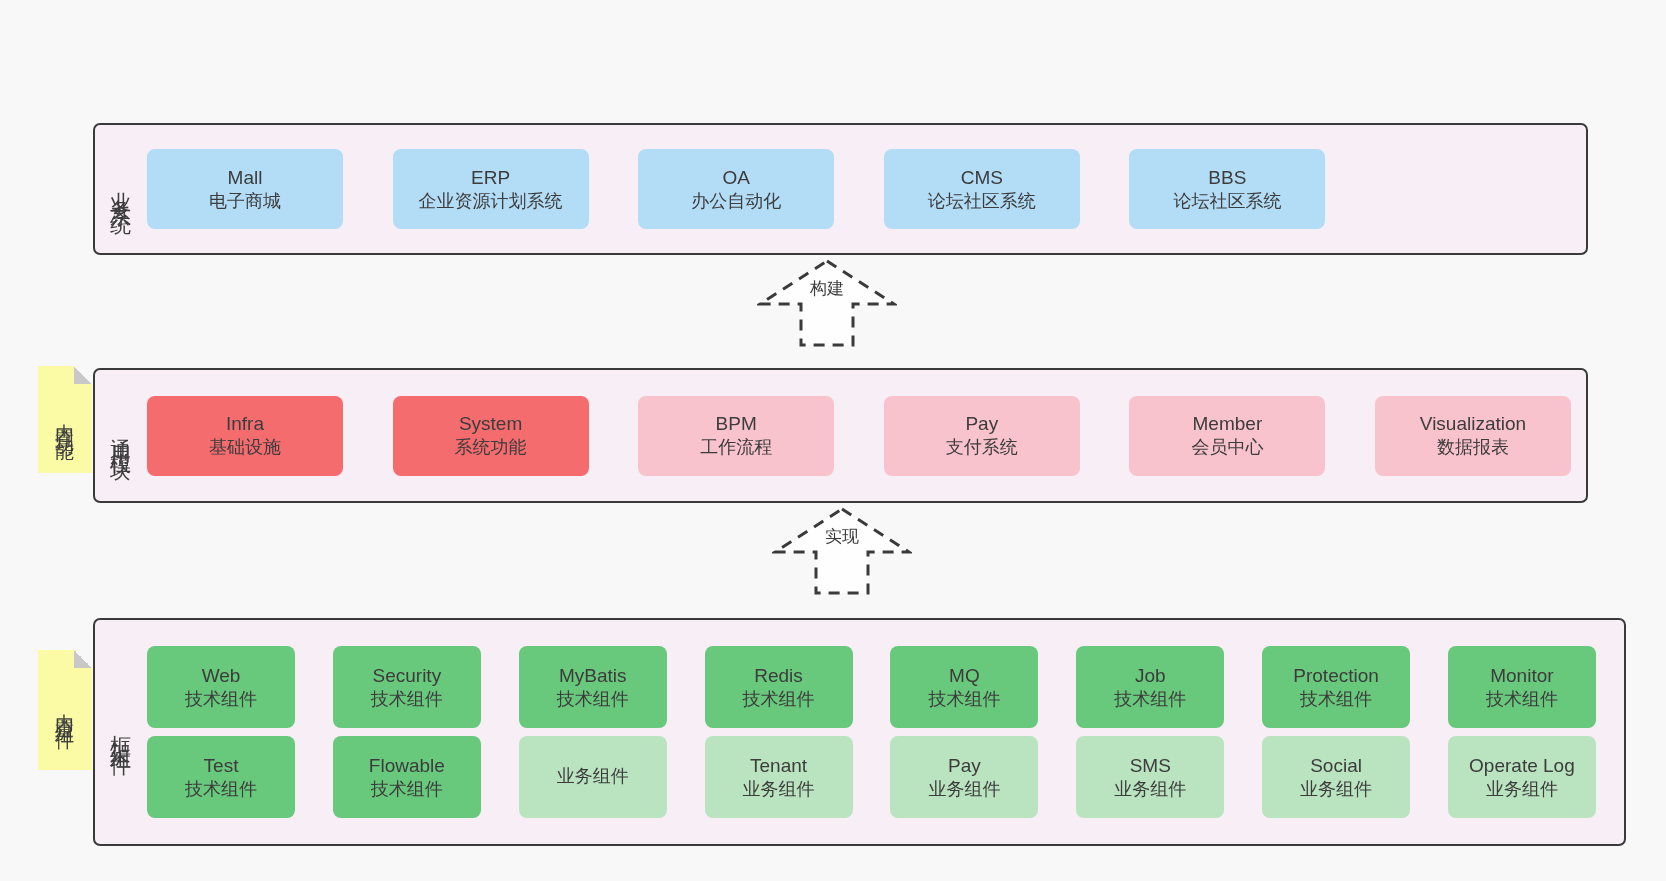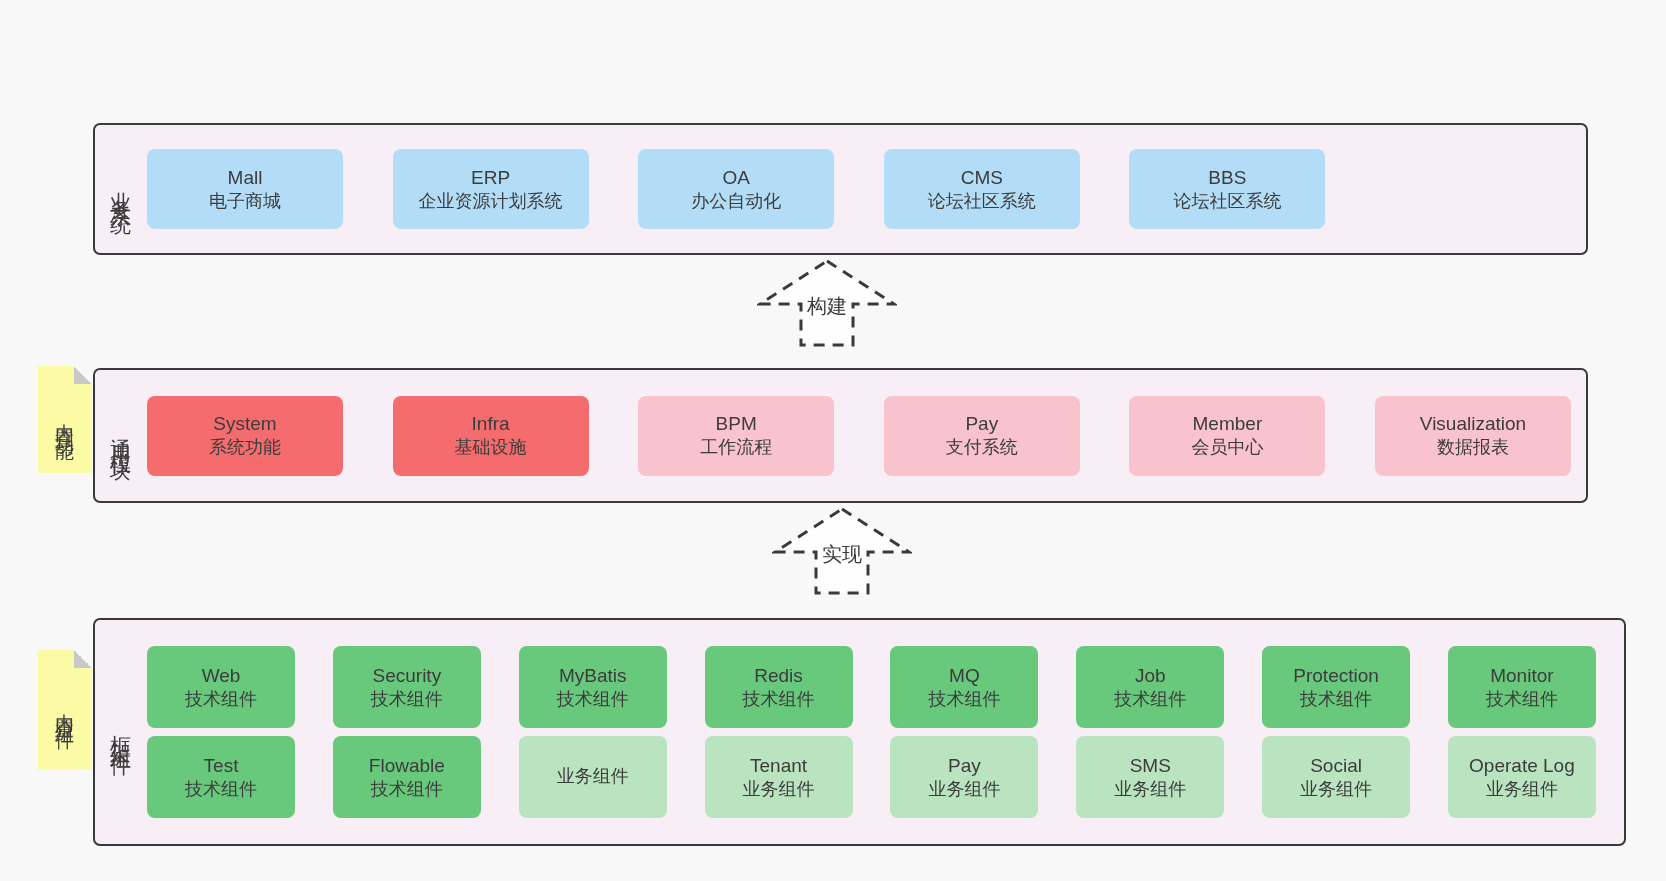--- a/index.html
+++ b/index.html
@@ -67,23 +67,23 @@
   .arrow{position:absolute;width:140px;height:90px;}
   #arrow-1{left:757px;top:258px;}
   #arrow-2{left:772px;top:506px;}
   .arrow svg{width:100%;height:100%;display:block;}
   .arrow polygon{
     fill:var(--arrowFill,#fefefe);
     stroke:var(--arrowStroke,#3a3a3a);
     stroke-width:3;stroke-dasharray:11 8;stroke-linejoin:miter;
   }
   .arrow-label{
-    position:absolute;left:50%;top:46px;transform:translate(-50%,-40%);
+    position:absolute;left:50%;top:28px;transform:translate(-50%,-40%);
     background:var(--arrowFill,#fefefe);
-    font-size:20px;padding:1px 3px;white-space:nowrap;
+    font-size:17px;padding:1px 3px;white-space:nowrap;
   }
 </style>
 </head>
 <body>
 
 <main>
 
   <section class="layer" id="layer-1">
     <div class="label-col">
       <span class="v-text">业务系统</span>
@@ -122,26 +122,26 @@
   <div class="note" id="note-1">
     <span class="fold"></span>
     <span class="v-text">内置功能</span>
   </div>
   <section class="layer" id="layer-2">
     <div class="label-col">
       <span class="v-text">通用模块</span>
     </div>
     <div class="boxes cols6">
       <div class="box" data-variant="red">
+        <div class="en">Infra</div>
+        <div class="zh">基础设施</div>
+      </div>
+      <div class="box" data-variant="red">
         <div class="en">System</div>
         <div class="zh">系统功能</div>
-      </div>
-      <div class="box" data-variant="red">
-        <div class="en">Infra</div>
-        <div class="zh">基础设施</div>
       </div>
       <div class="box" data-variant="pink">
         <div class="en">BPM</div>
         <div class="zh">工作流程</div>
       </div>
       <div class="box" data-variant="pink">
         <div class="en">Pay</div>
         <div class="zh">支付系统</div>
       </div>
       <div class="box" data-variant="pink">

